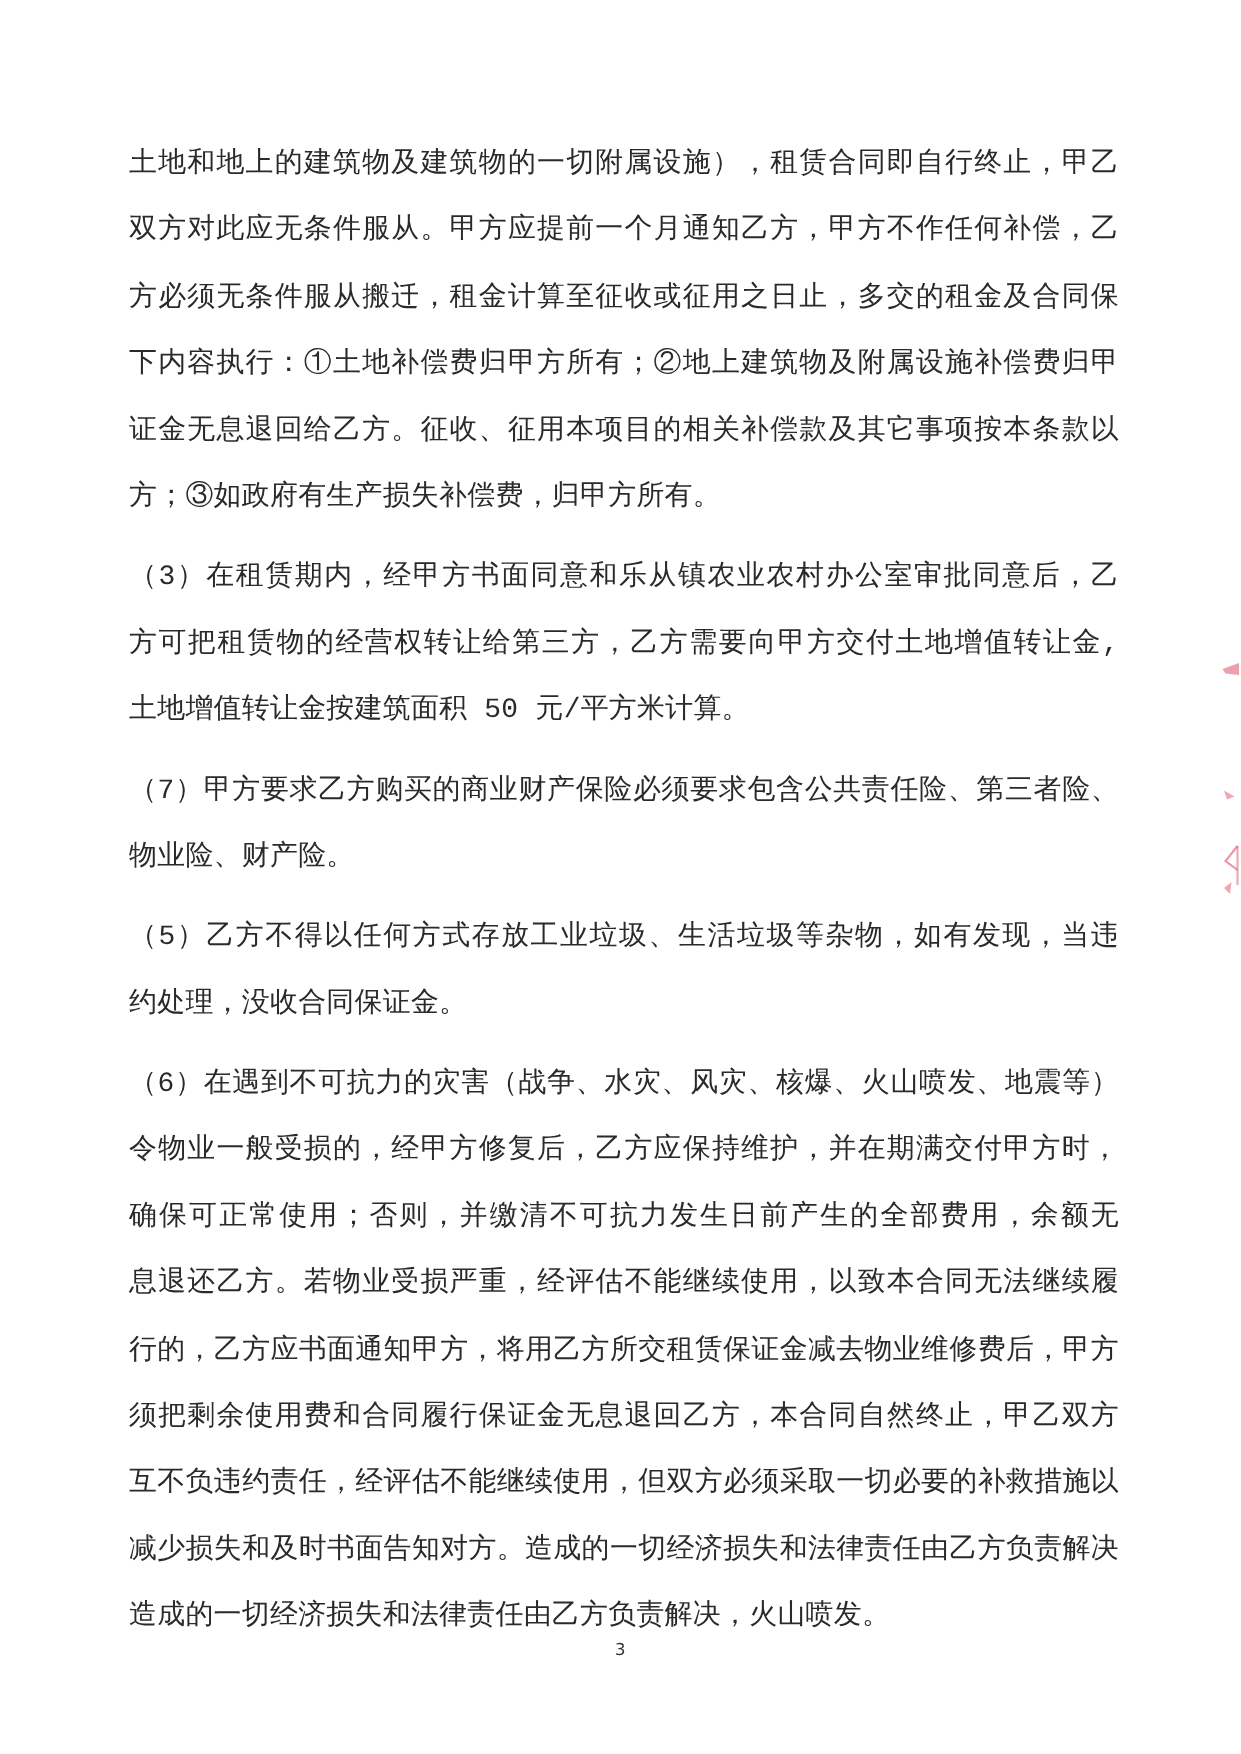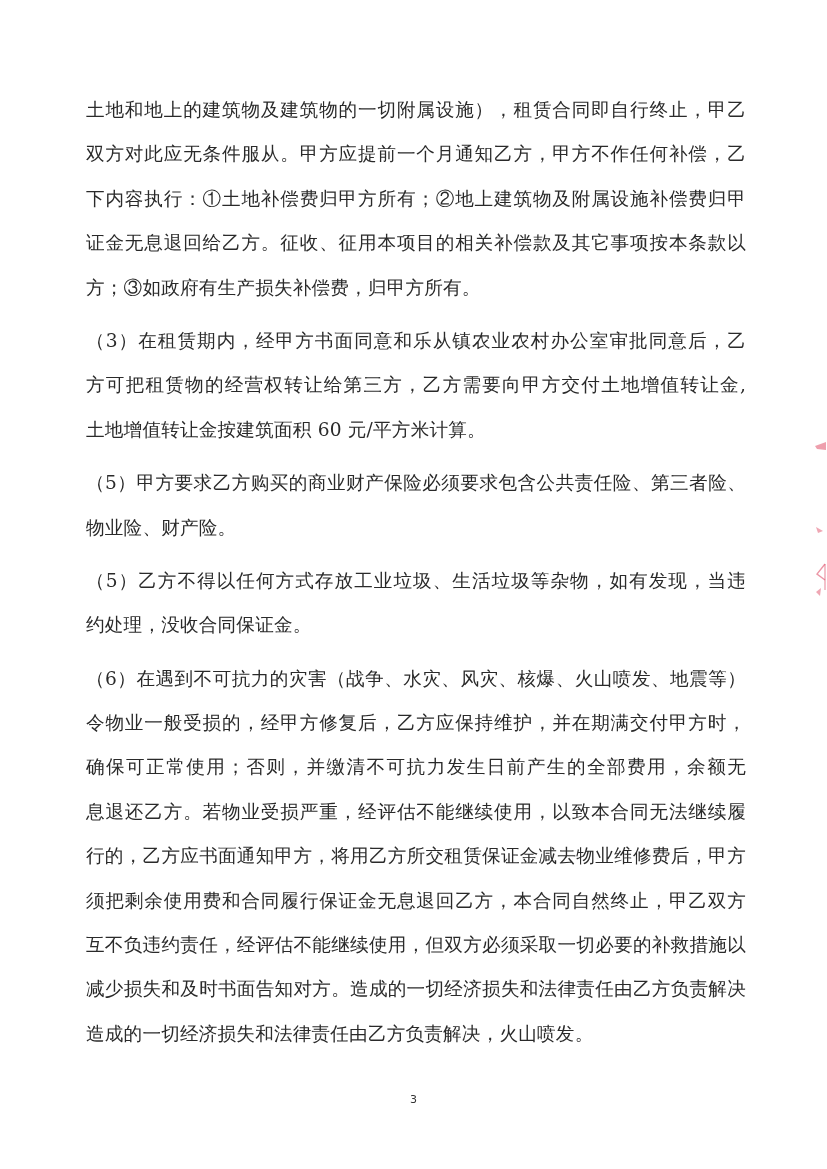--- a/index.html
+++ b/index.html
@@ -33,20 +33,21 @@
   }
   .line {
     display: block;
     height: 44.4px;
     line-height: 44.4px;
     font-size: 18.6px;
     white-space: nowrap;
     letter-spacing: 0.2px;
     position: relative;
     top: -22px;
+    font-family: Liberation Mono, monospace;
   }
   .line.justify {
     text-align: justify;
     text-align-last: justify;
   }
   .para-gap { height: 9px; }
   .page-number {
     position: absolute;
     left: 0;
     width: 827px;
@@ -70,35 +71,36 @@
 </head>
 <body>
 
 <div class="page">
 
   <div class="content">
 
     <div class="para">
       <span class="line justify">土地和地上的建筑物及建筑物的一切附属设施），租赁合同即自行终止，甲乙</span>
       <span class="line justify">双方对此应无条件服从。甲方应提前一个月通知乙方，甲方不作任何补偿，乙</span>
+      <span class="line justify">方必须无条件服从搬迁，租金计算至征收或征用之日止，多交的租金及合同保</span>
       <span class="line justify">下内容执行：①土地补偿费归甲方所有；②地上建筑物及附属设施补偿费归甲</span>
       <span class="line justify">证金无息退回给乙方。征收、征用本项目的相关补偿款及其它事项按本条款以</span>
       <span class="line">方；③如政府有生产损失补偿费，归甲方所有。</span>
     </div>
     <div class="para-gap"></div>
 
     <div class="para">
       <span class="line justify">（3）在租赁期内，经甲方书面同意和乐从镇农业农村办公室审批同意后，乙</span>
       <span class="line justify">方可把租赁物的经营权转让给第三方，乙方需要向甲方交付土地增值转让金,</span>
-      <span class="line">土地增值转让金按建筑面积 60 元/平方米计算。</span>
+      <span class="line">土地增值转让金按建筑面积 50 元/平方米计算。</span>
     </div>
     <div class="para-gap"></div>
 
     <div class="para">
-      <span class="line justify">（5）甲方要求乙方购买的商业财产保险必须要求包含公共责任险、第三者险、</span>
+      <span class="line justify">（7）甲方要求乙方购买的商业财产保险必须要求包含公共责任险、第三者险、</span>
       <span class="line">物业险、财产险。</span>
     </div>
     <div class="para-gap"></div>
 
     <div class="para">
       <span class="line justify">（5）乙方不得以任何方式存放工业垃圾、生活垃圾等杂物，如有发现，当违</span>
       <span class="line">约处理，没收合同保证金。</span>
     </div>
     <div class="para-gap"></div>
 

